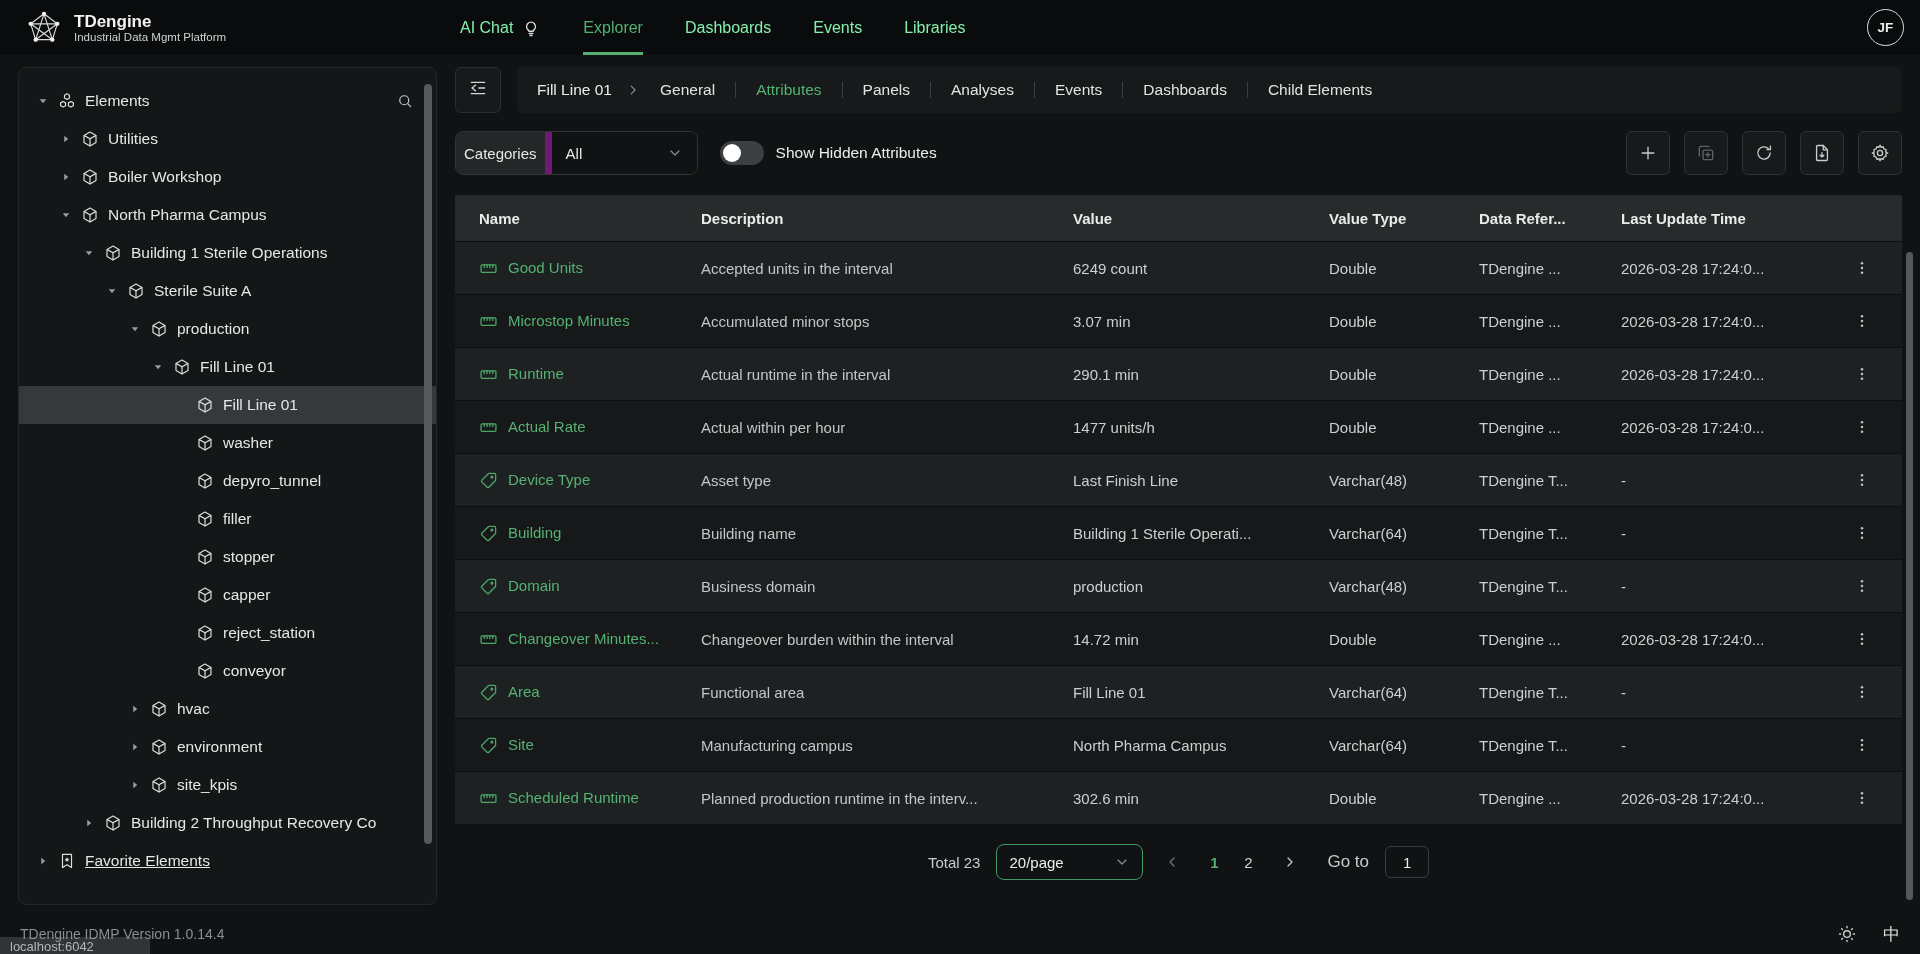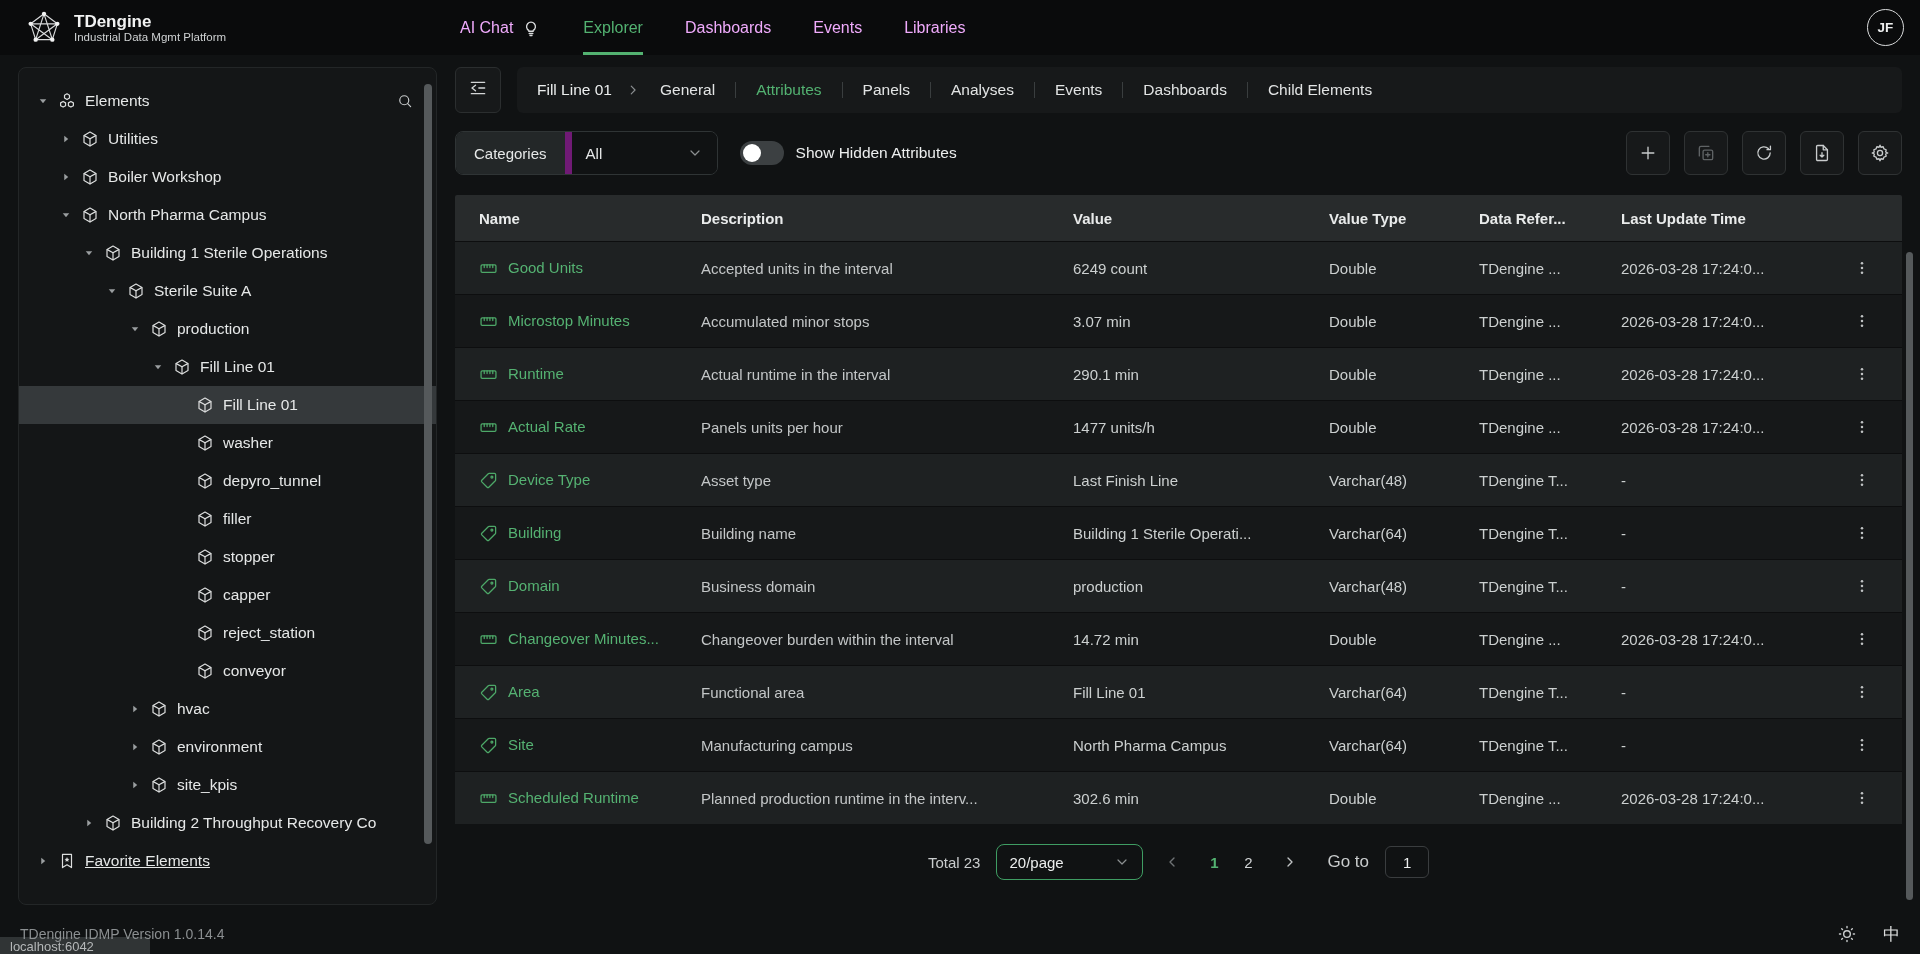--- a/index.html
+++ b/index.html
@@ -6,21 +6,21 @@
   html,body { width:1920px; height:954px; background:#0e1011; overflow:hidden;
     font-family:"Liberation Sans", sans-serif; color:#e6e8e8; }
   .app { width:1920px; height:954px; display:flex; flex-direction:column; background:#101213; }
 
   
   .topnav { height:55px; background:#0a0b0c; display:flex; align-items:center; flex:0 0 55px; position:relative; }
   .brand { display:flex; align-items:center; gap:10px; padding-left:24px; width:436px; }
   .brand-text .t1 { font-size:17px; font-weight:bold; color:#f2f3f3; line-height:19px; }
   .brand-text .t2 { font-size:11.5px; color:#cfd2d3; }
   .navlinks { display:flex; align-items:center; gap:42px; margin-left:24px; }
-  .navlink { font-size:16px; color:#f0abfc; height:55px; display:flex; align-items:center; gap:8px; cursor:pointer; position:relative; }
+  .navlink { font-size:16px; color:#86efac; height:55px; display:flex; align-items:center; gap:8px; cursor:pointer; position:relative; }
   .navlink.active { color:#53b271; }
   .navlink.active::after { content:""; position:absolute; left:0; right:0; bottom:0; height:3px; background:#53b271; }
   .navlink .bulb { color:#d8dadb; display:flex; }
   .avatar { position:absolute; right:16px; top:9px; width:37px; height:37px; border-radius:50%;
     border:1.5px solid #d8dadb; display:flex; align-items:center; justify-content:center;
     font-size:13.5px; font-weight:bold; color:#eceeee; cursor:pointer; }
 
   
   .content { flex:1; display:flex; padding:12px 18px 9px 18px; gap:18px; min-height:0; }
 
@@ -44,21 +44,21 @@
     display:flex; align-items:center; justify-content:center; color:#d4d6d7; cursor:pointer; }
   .tabbar { flex:1; background:#17191a; border-radius:6px; display:flex; align-items:center; padding:0 20px; gap:14px; }
   .crumb-root { font-size:15.5px; color:#eceeee; cursor:pointer; }
   .crumb-sep { color:#8b8f91; display:flex; }
   .tab { font-size:15.5px; color:#e2e4e4; cursor:pointer; padding:0 6px; }
   .tab.active { color:#53b271; }
   .tab-div { width:1px; height:16px; background:#3a3e3f; }
 
   .filter-row { display:flex; align-items:center; height:52px; flex:0 0 52px; margin-top:14px; }
   .cat-group { display:flex; border:1px solid #2f3435; border-radius:8px; overflow:hidden; height:44px; }
-  .cat-label { background:#232728; display:flex; align-items:center; padding:0 18px; font-size:15px; color:#e6e8e8; }
+  .cat-label { background:#232728; display:flex; align-items:center; padding:0 8px; font-size:15px; color:#e6e8e8; }
   .cat-select { background:#101213; width:152px; display:flex; align-items:center; justify-content:space-between;
     padding:0 14px; border-left:7px solid #701a75; cursor:pointer; }
   .cat-select .val { font-size:15px; color:#e6e8e8; }
   .cat-select .chev { color:#8b8f90; display:flex; }
   .switch { width:44px; height:24px; border-radius:12px; background:#3c4042; margin-left:22px; position:relative; cursor:pointer; flex:0 0 44px; }
   .switch .knob { position:absolute; top:3px; left:3px; width:18px; height:18px; border-radius:50%; background:#fff; }
   .switch-label { margin-left:12px; font-size:15.5px; color:#eceeee; }
   .action-btns { margin-left:auto; display:flex; gap:14px; }
   .abtn { width:44px; height:44px; background:#17191a; border:1px solid #2f3233; border-radius:6px;
     display:flex; align-items:center; justify-content:center; color:#c9cccd; cursor:pointer; }
@@ -666,21 +666,21 @@
             <div class="trow tbody-row even">
               <div class="cell first name-cell">
                 <span class="nicon">
                   <svg width="19" height="19" viewBox="0 0 24 24" fill="none" stroke="currentColor" stroke-width="1.6" stroke-linecap="round" stroke-linejoin="round">
                     <rect x="2.6" y="7.4" width="18.8" height="9.4" rx="1.4"></rect>
                     <path d="M6.6 7.4v3.4M10.2 7.4v3.4M13.8 7.4v3.4M17.4 7.4v3.4"></path>
                   </svg>
                 </span>
                 <span class="ntext">Actual Rate</span>
               </div>
-              <div class="cell desc">Panels units per hour</div>
+              <div class="cell desc">Actual within per hour</div>
               <div class="cell">1477 units/h</div>
               <div class="cell">Double</div>
               <div class="cell">TDengine ...</div>
               <div class="cell">2026-03-28 17:24:0...</div>
               <div class="cell kebab">
                 <svg width="18" height="18" viewBox="0 0 24 24" fill="currentColor">
                   <circle cx="12" cy="5.6" r="1.7"></circle>
                   <circle cx="12" cy="12" r="1.7"></circle>
                   <circle cx="12" cy="18.4" r="1.7"></circle>
                 </svg>

